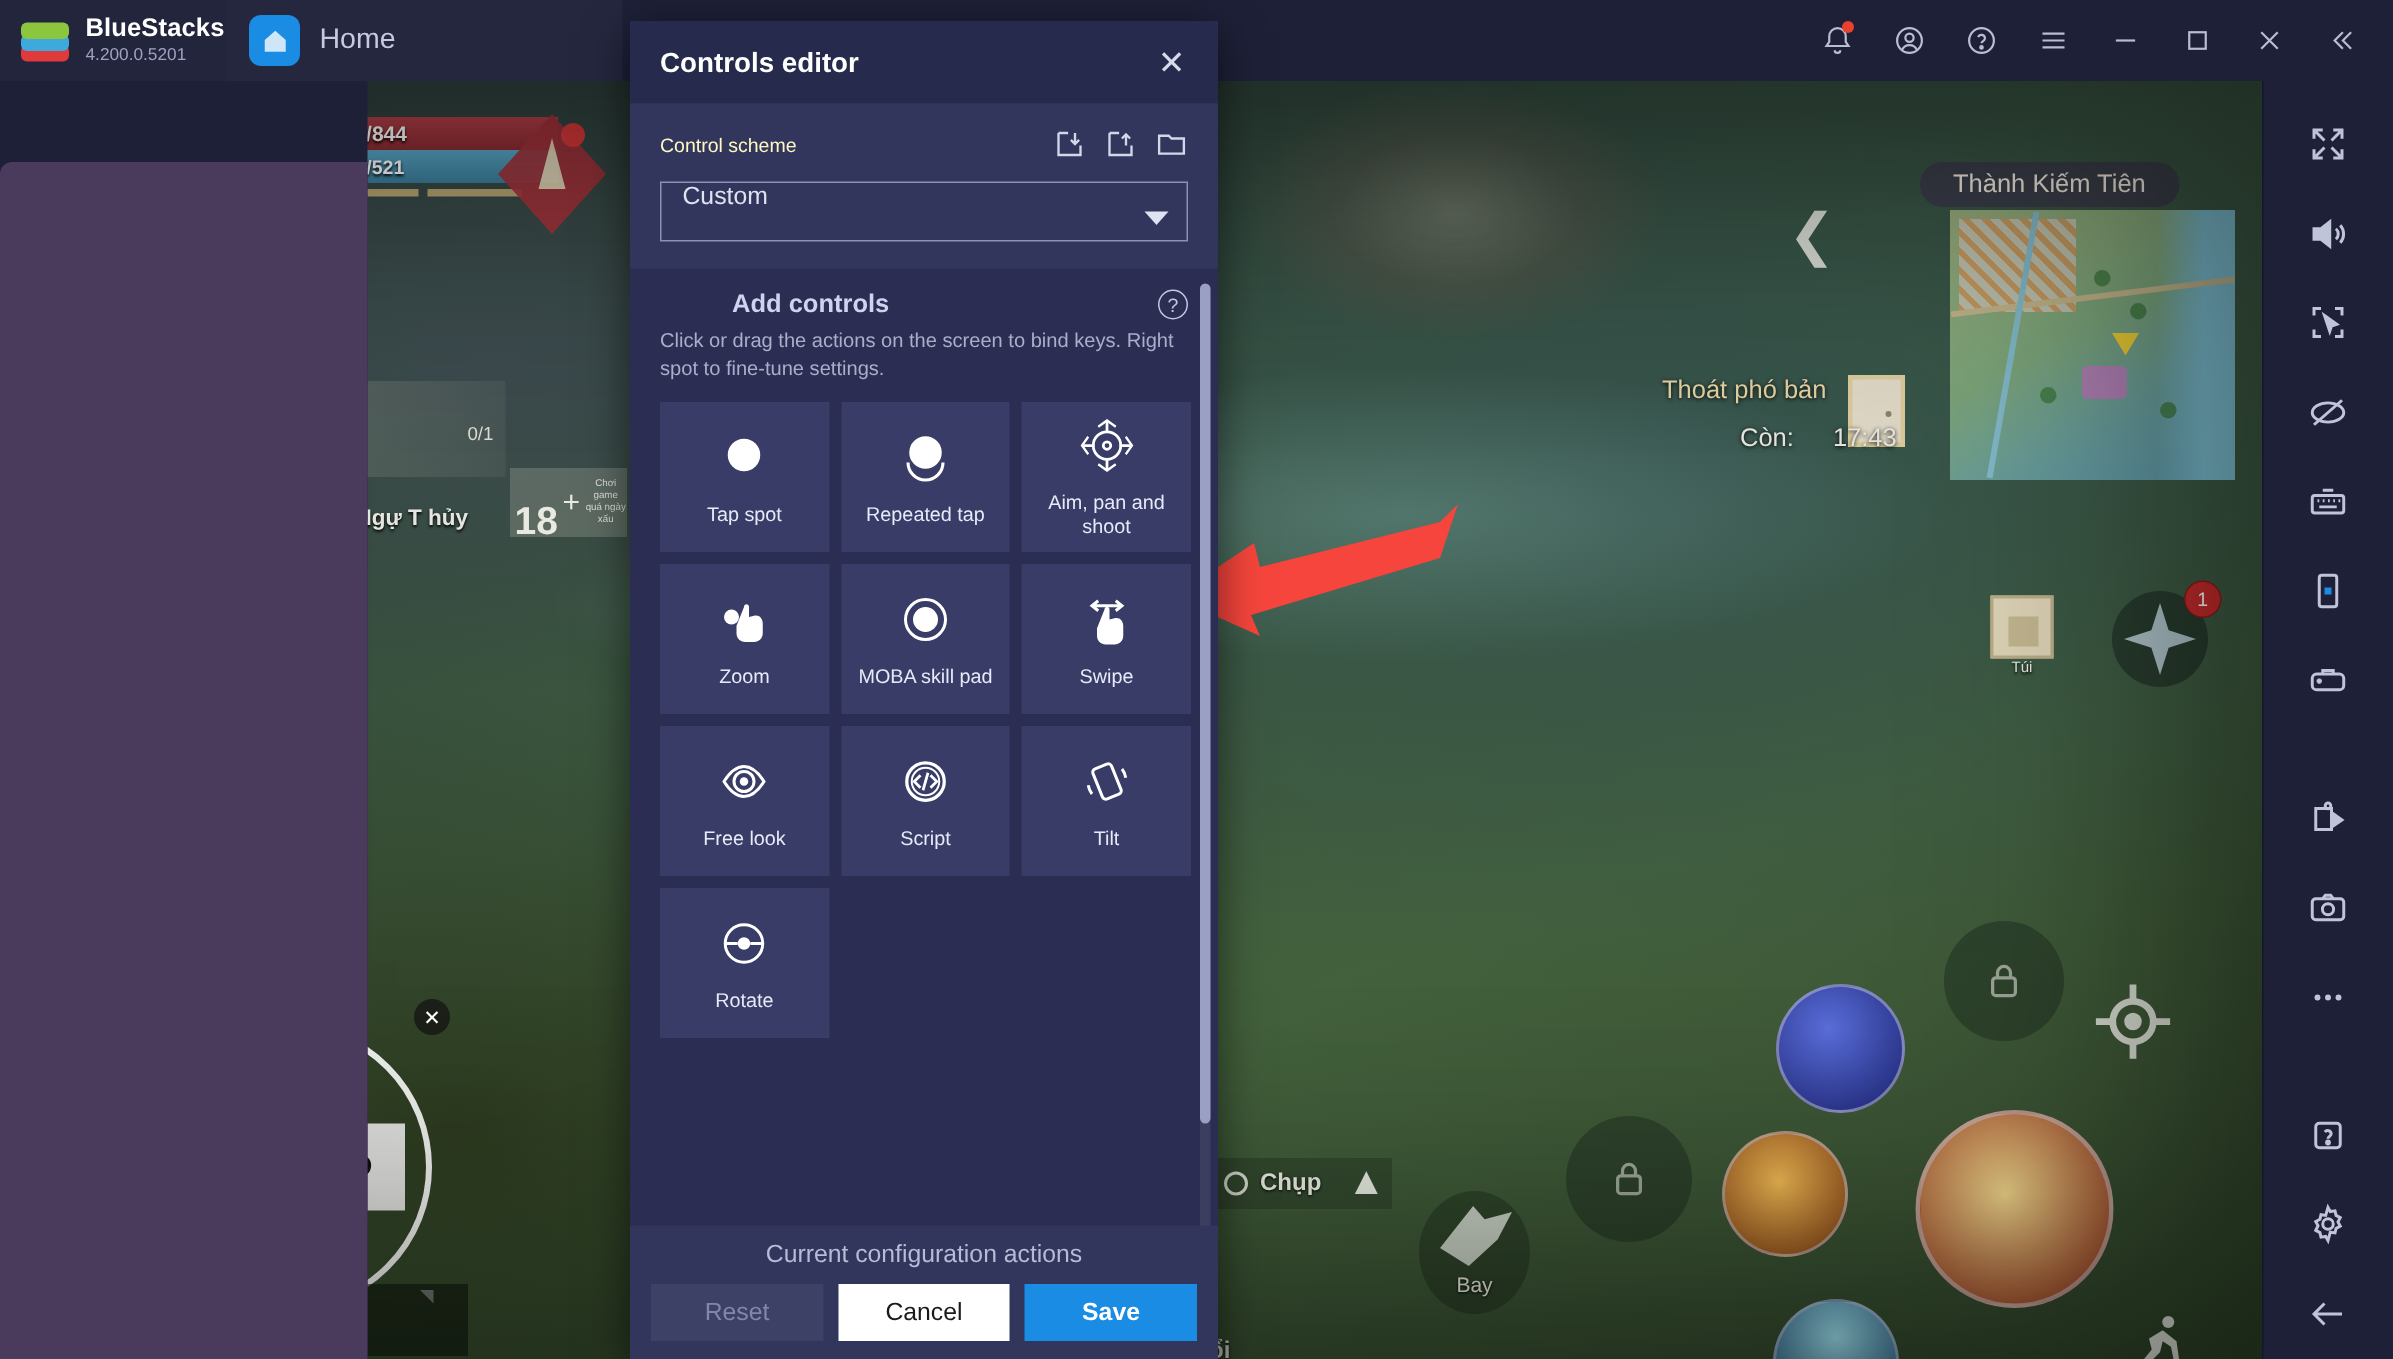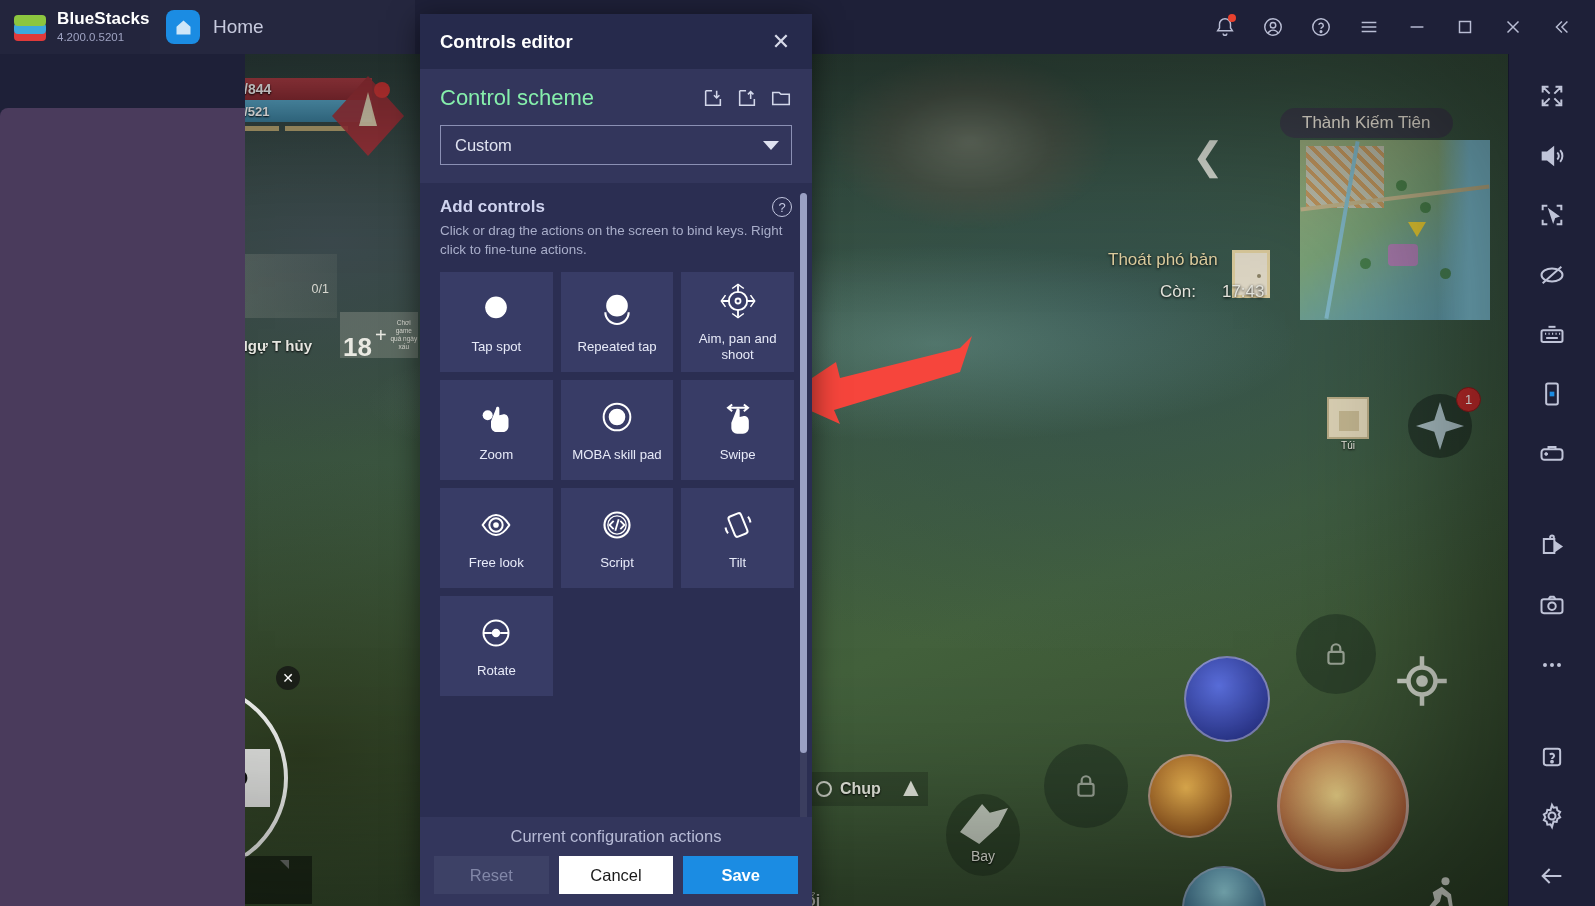--- a/index.html
+++ b/index.html
@@ -203,29 +203,29 @@
   .sb-spacer{ height:32px;}
 
   
   .dlg{ position:absolute; left:420px; top:14px; width:392px; height:892px; background:#2b2e52;
      box-shadow:0 6px 28px rgba(0,0,0,.55); z-index:60; display:flex; flex-direction:column;}
   .dlg-head{ height:55px; background:#262a4c; display:flex; align-items:center; padding:0 16px 0 20px;}
   .dlg-title{ color:#ffffff; font-size:18.5px; font-weight:bold;}
   .dlg-close{ margin-left:auto; width:30px;height:30px; display:flex;align-items:center;justify-content:center; color:#d7dae9; font-size:22px; cursor:pointer;}
   .dlg-scheme{ padding:16px 20px 18px 20px; background:#33365c;}
   .scheme-row{ display:flex; align-items:center;}
-  .scheme-lbl{ color:#86efac; font-size:22px;}
+  .scheme-lbl{ color:#fef9c3; font-size:13px;}
   .scheme-ico{ margin-left:auto; display:flex; gap:12px;}
   .scheme-ico svg{ width:22px;height:22px; stroke:#d3d7ea; fill:none; stroke-width:1.7; cursor:pointer;}
-  .scheme-sel{ margin-top:14px; height:40px; border:1px solid #8b90b4; display:flex; align-items:center; padding:0 12px 0 14px;}
+  .scheme-sel{ margin-top:14px; height:40px; border:1px solid #8b90b4; display:flex; align-items:flex-start; padding:0 12px 0 14px;flex-direction:column;}
   .scheme-sel span{ color:#dfe2f0; font-size:16.5px;}
   .scheme-caret{ margin-left:auto; width:0;height:0;border-left:8px solid transparent;border-right:8px solid transparent;border-top:9px solid #dfe2f0;}
 
   .dlg-body{ flex:1 1 auto; padding:14px 0 0 0; position:relative; overflow:hidden;}
-  .add-head{ padding:0 20px; display:flex; align-items:center;}
+  .add-head{ padding:0 20px; display:flex; align-items:center;margin-left:48px;}
   .add-title{ color:#cfd3ef; font-size:17px; font-weight:bold;}
   .add-help{ margin-left:auto; width:20px;height:20px;border:1.6px solid #c3c7e0;border-radius:50%;color:#c3c7e0;
      font-size:13px; display:flex; align-items:center; justify-content:center; cursor:pointer;}
   .add-desc{ padding:4px 20px 0 20px; color:#a9aeca; font-size:13.4px; line-height:1.45;}
   .grid{ margin:12px 14px 0 20px; display:grid; grid-template-columns:repeat(3,1fr); gap:8px; padding-right:4px;}
   .tile{ background:#383c66; height:100px; display:flex; flex-direction:column; align-items:center; justify-content:center; gap:10px; cursor:pointer;}
   .tile svg{ width:40px; height:40px; fill:#ffffff; stroke:#ffffff;}
   .tile .lbl{ color:#e7eaf8; font-size:13.2px; text-align:center; line-height:1.22; padding:0 6px;}
   .tile.empty{ background:transparent; cursor:default;}
   .scroll-track{ position:absolute; right:5px; top:10px; width:7px; height:640px; background:rgba(255,255,255,.08); border-radius:4px;}
@@ -632,21 +632,21 @@
         <span>Custom</span>
         <i class="scheme-caret"></i>
       </div>
     </div>
 
     <div class="dlg-body">
       <div class="add-head">
         <span class="add-title">Add controls</span>
         <span class="add-help">?</span>
       </div>
-      <div class="add-desc">Click or drag the actions on the screen to bind keys. Right click to fine-tune actions.</div>
+      <div class="add-desc">Click or drag the actions on the screen to bind keys. Right spot to fine-tune settings.</div>
 
       <div class="grid">
         <div class="tile">
           <svg viewBox="0 0 48 48">
               <circle cx="24" cy="22" r="13" fill="#fff" stroke="none"></circle>
             </svg>
           <span class="lbl">Tap spot</span>
         </div>
         <div class="tile">
           <svg viewBox="0 0 48 48">

